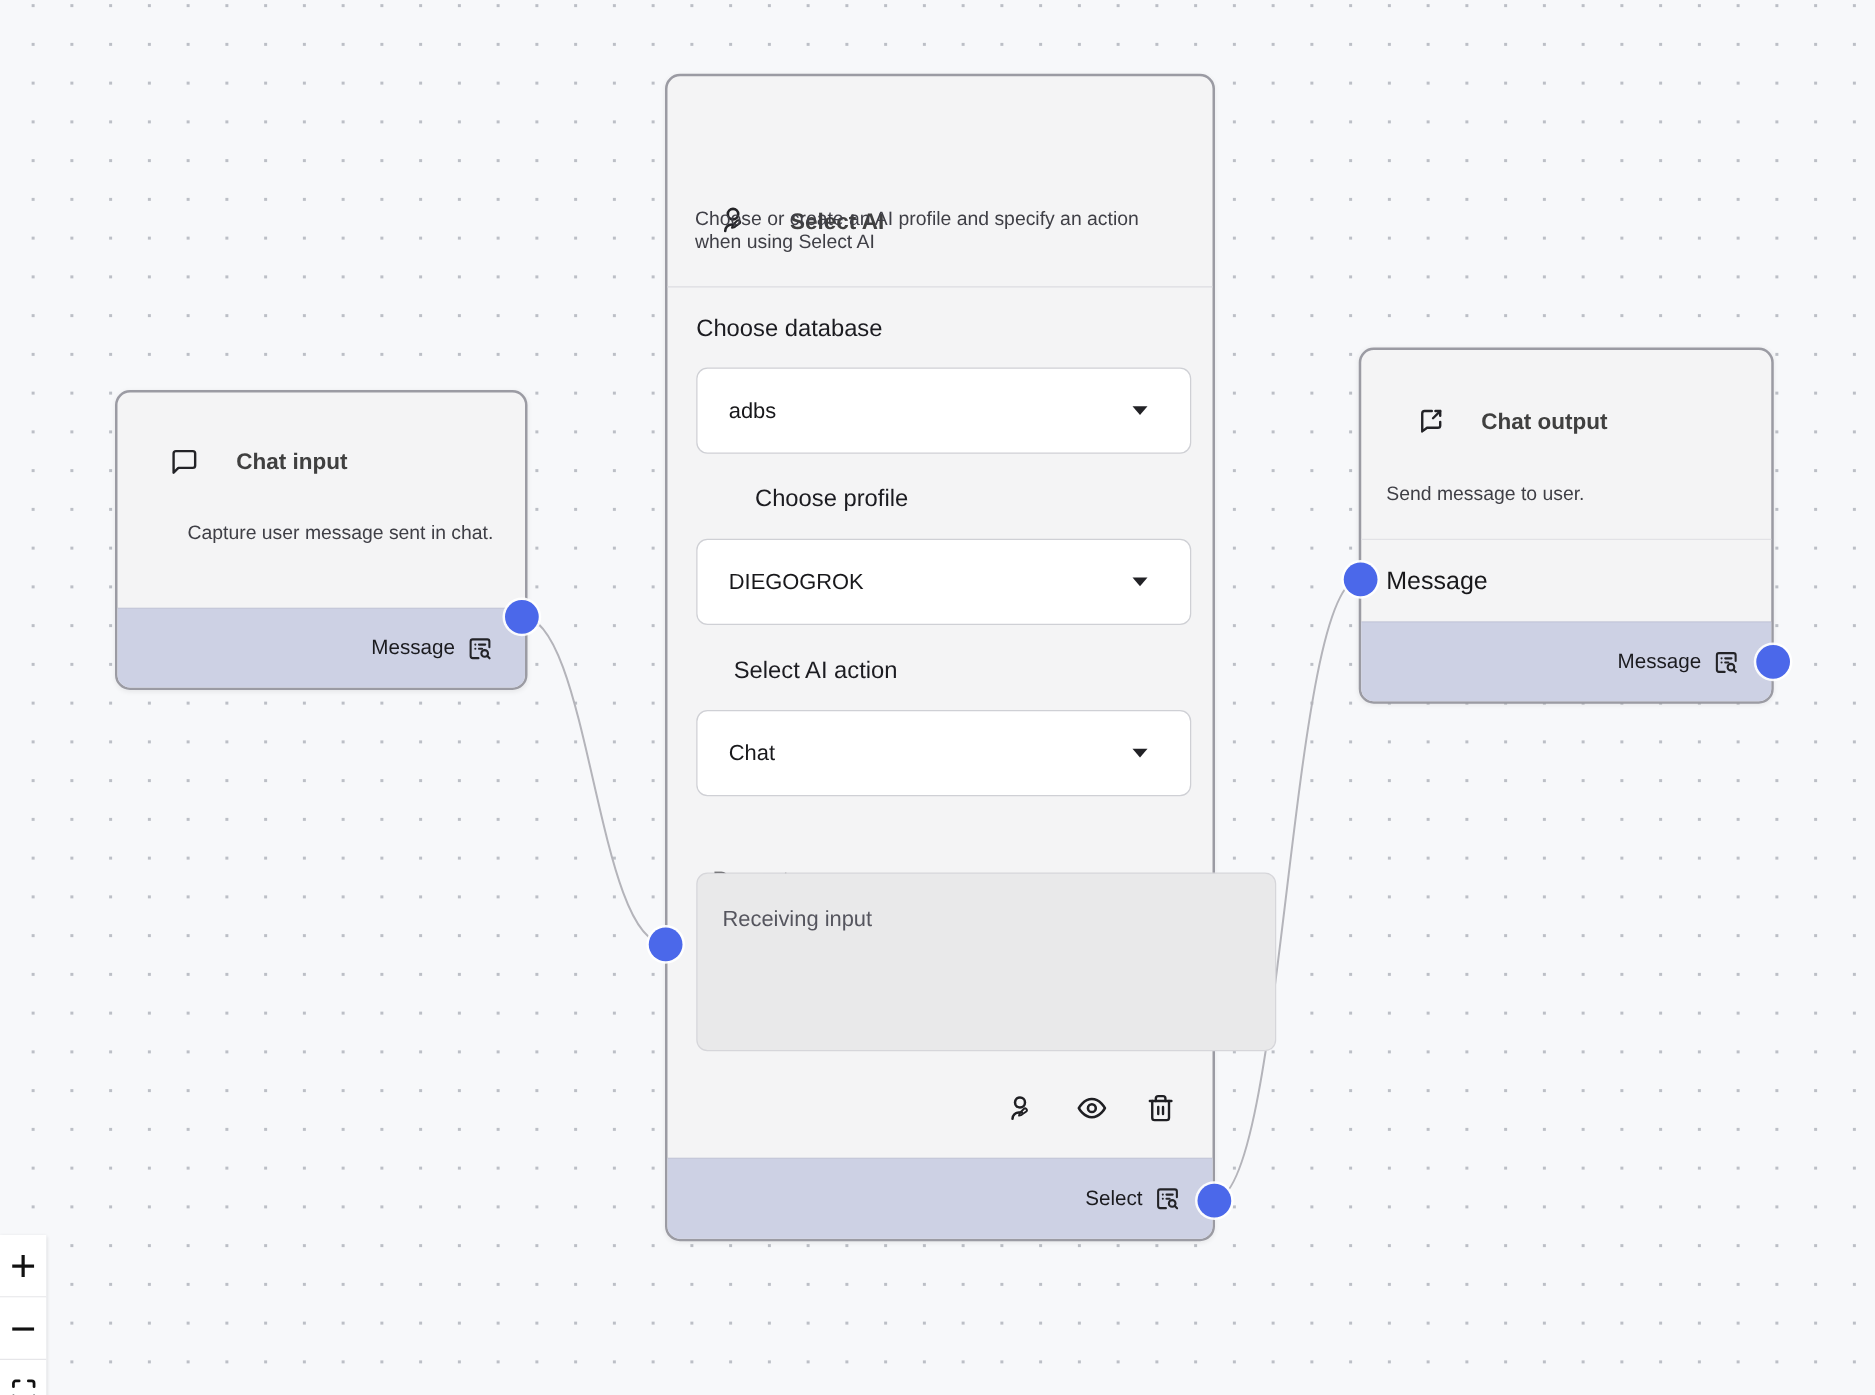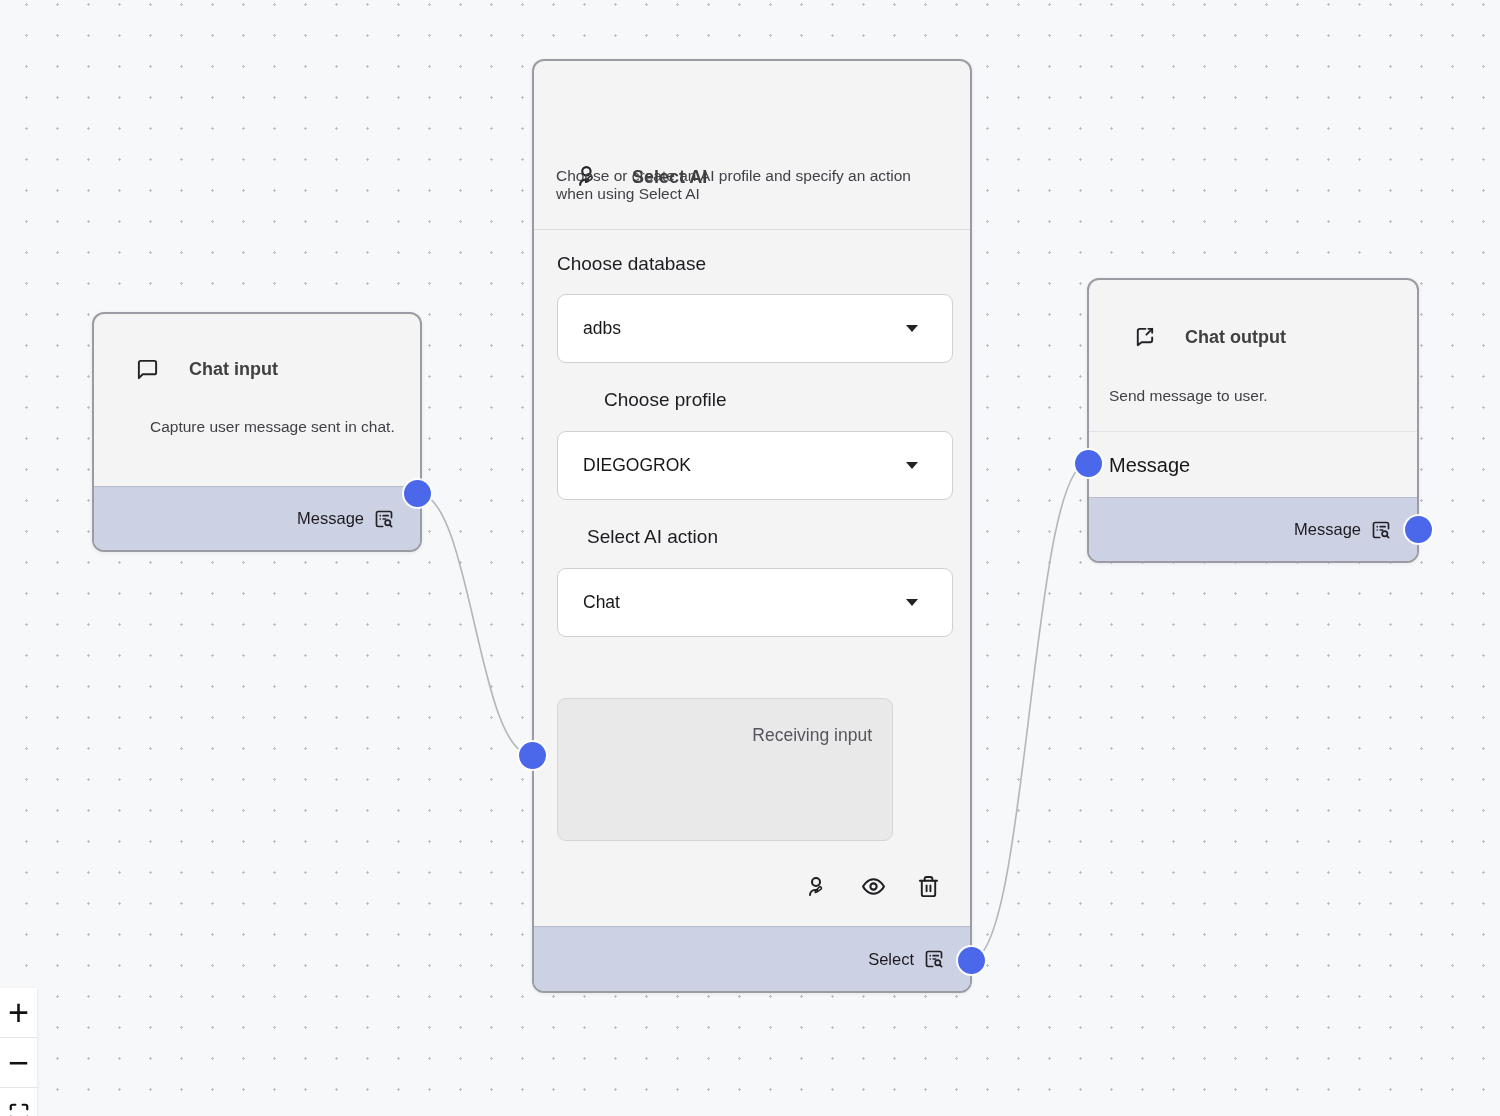--- a/index.html
+++ b/index.html
@@ -38,23 +38,23 @@
   .field-label{position:absolute;font-size:19px;line-height:26px;color:#1c1c21;}
   .dropdown{
     position:absolute;left:23px;width:396px;height:69px;background:#fff;
     border:1.5px solid var(--c-field_border);border-radius:9px;
     display:flex;align-items:center;justify-content:space-between;
     padding:0 34px 0 25px;cursor:pointer;
   }
   .dropdown-value{font-size:17.5px;color:#18181b;}
   .caret{width:0;height:0;border-left:6.5px solid transparent;border-right:6.5px solid transparent;border-top:7.5px solid #222226;}
   .prompt-area{
-    position:absolute;left:23px;width:336px;height:143px;background:var(--c-textarea_bg);
+    position:absolute;left:23px;width:464px;height:143px;background:var(--c-textarea_bg);
     border:1.5px solid #d6d6da;border-radius:9px;resize:none;
-    padding:26px 20px;font-family:"Liberation Sans",sans-serif;font-size:17.5px;color:#1d4ed8;text-align:right;
+    padding:26px 20px;font-family:"Liberation Sans",sans-serif;font-size:17.5px;color:#1d4ed8;
   }
   .prompt-area::placeholder{color:#55555e;opacity:1;}
   .icon-row{position:absolute;display:flex;align-items:center;gap:31px;color:#1f1f23;}
   .icon-btn{display:inline-flex;cursor:pointer;}
 
   .handle{
     position:absolute;width:27px;height:27px;border-radius:50%;
     background:var(--c-handle);box-shadow:0 0 0 2px rgba(255,255,255,.9);cursor:crosshair;
   }
 

